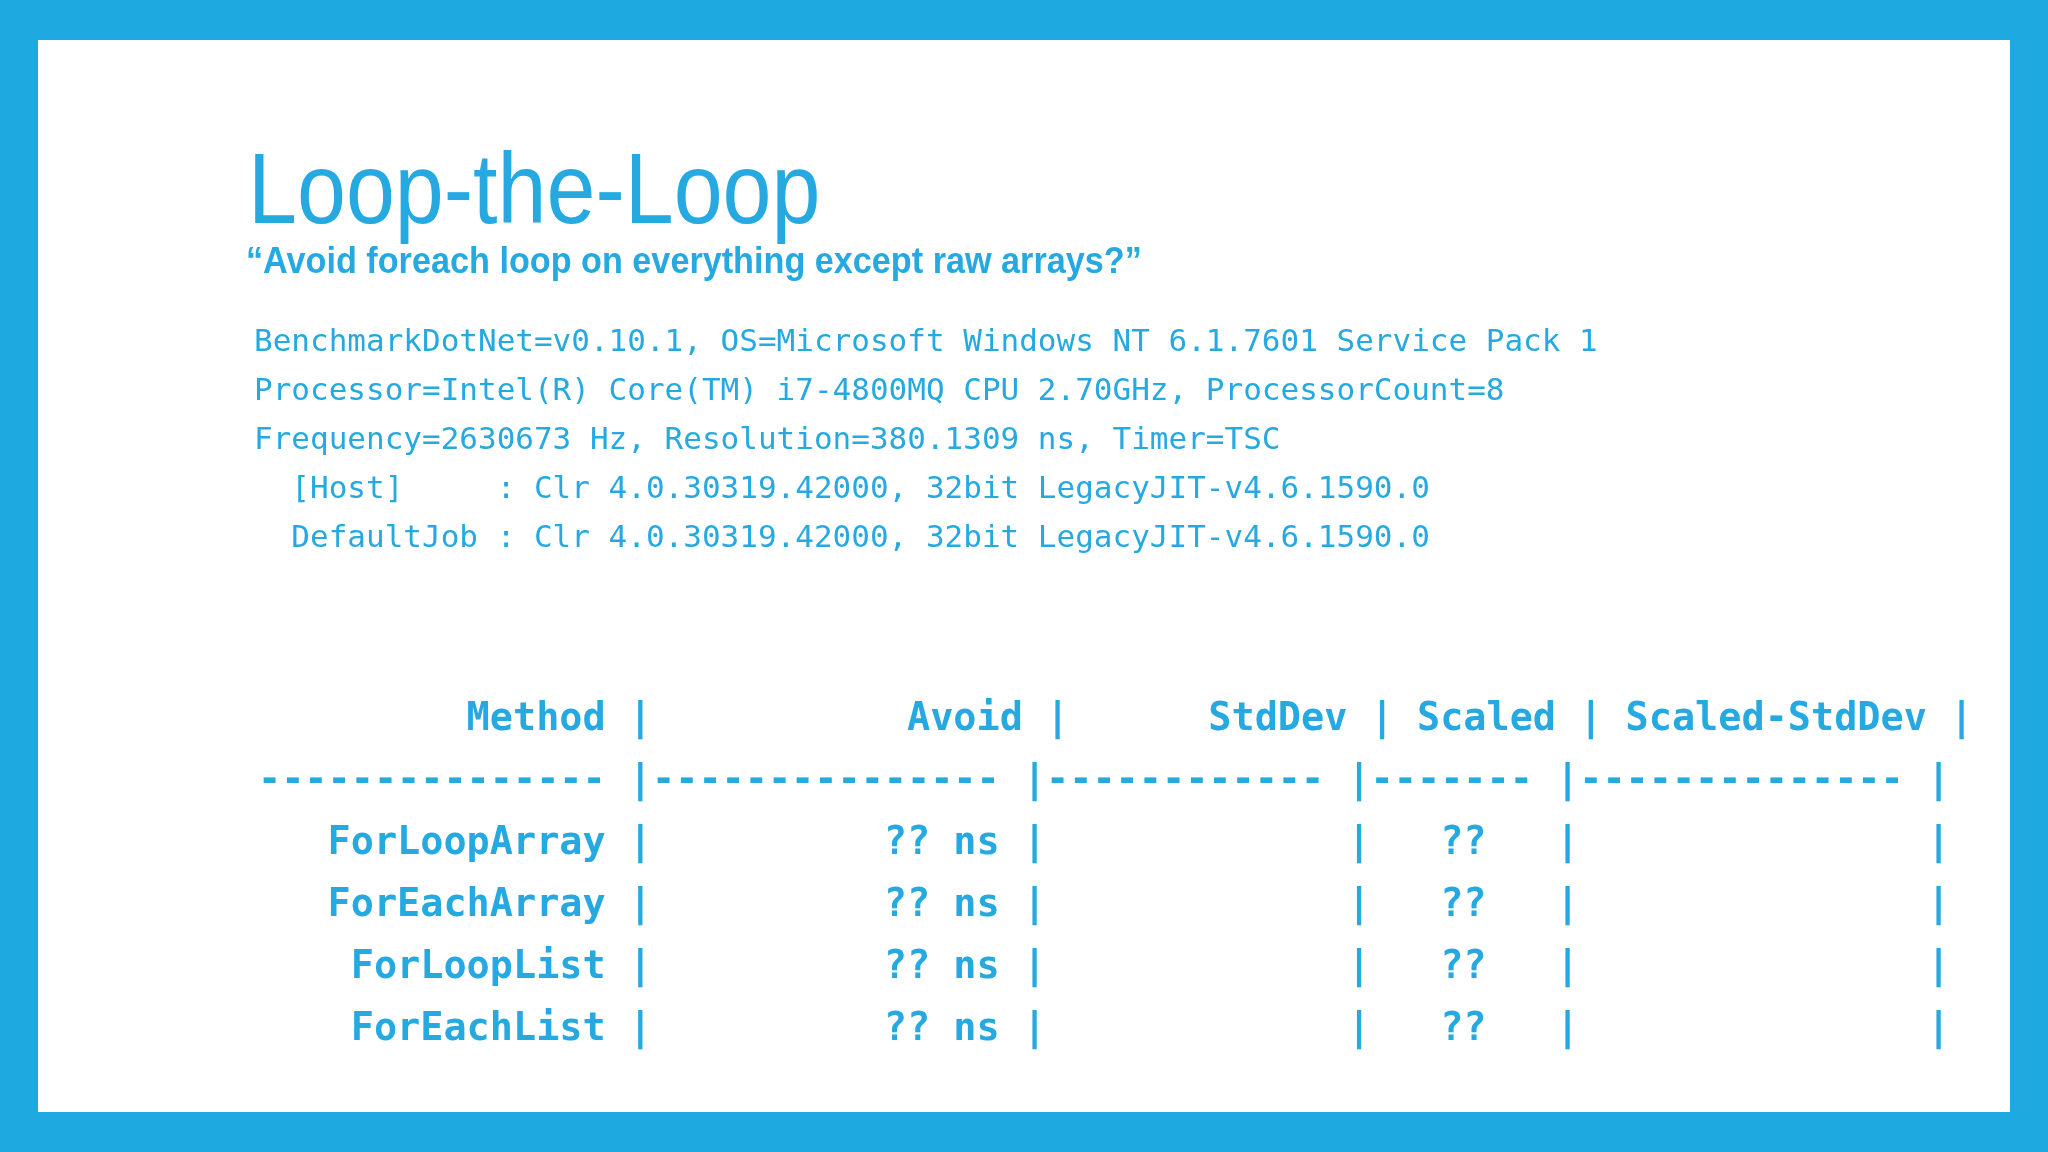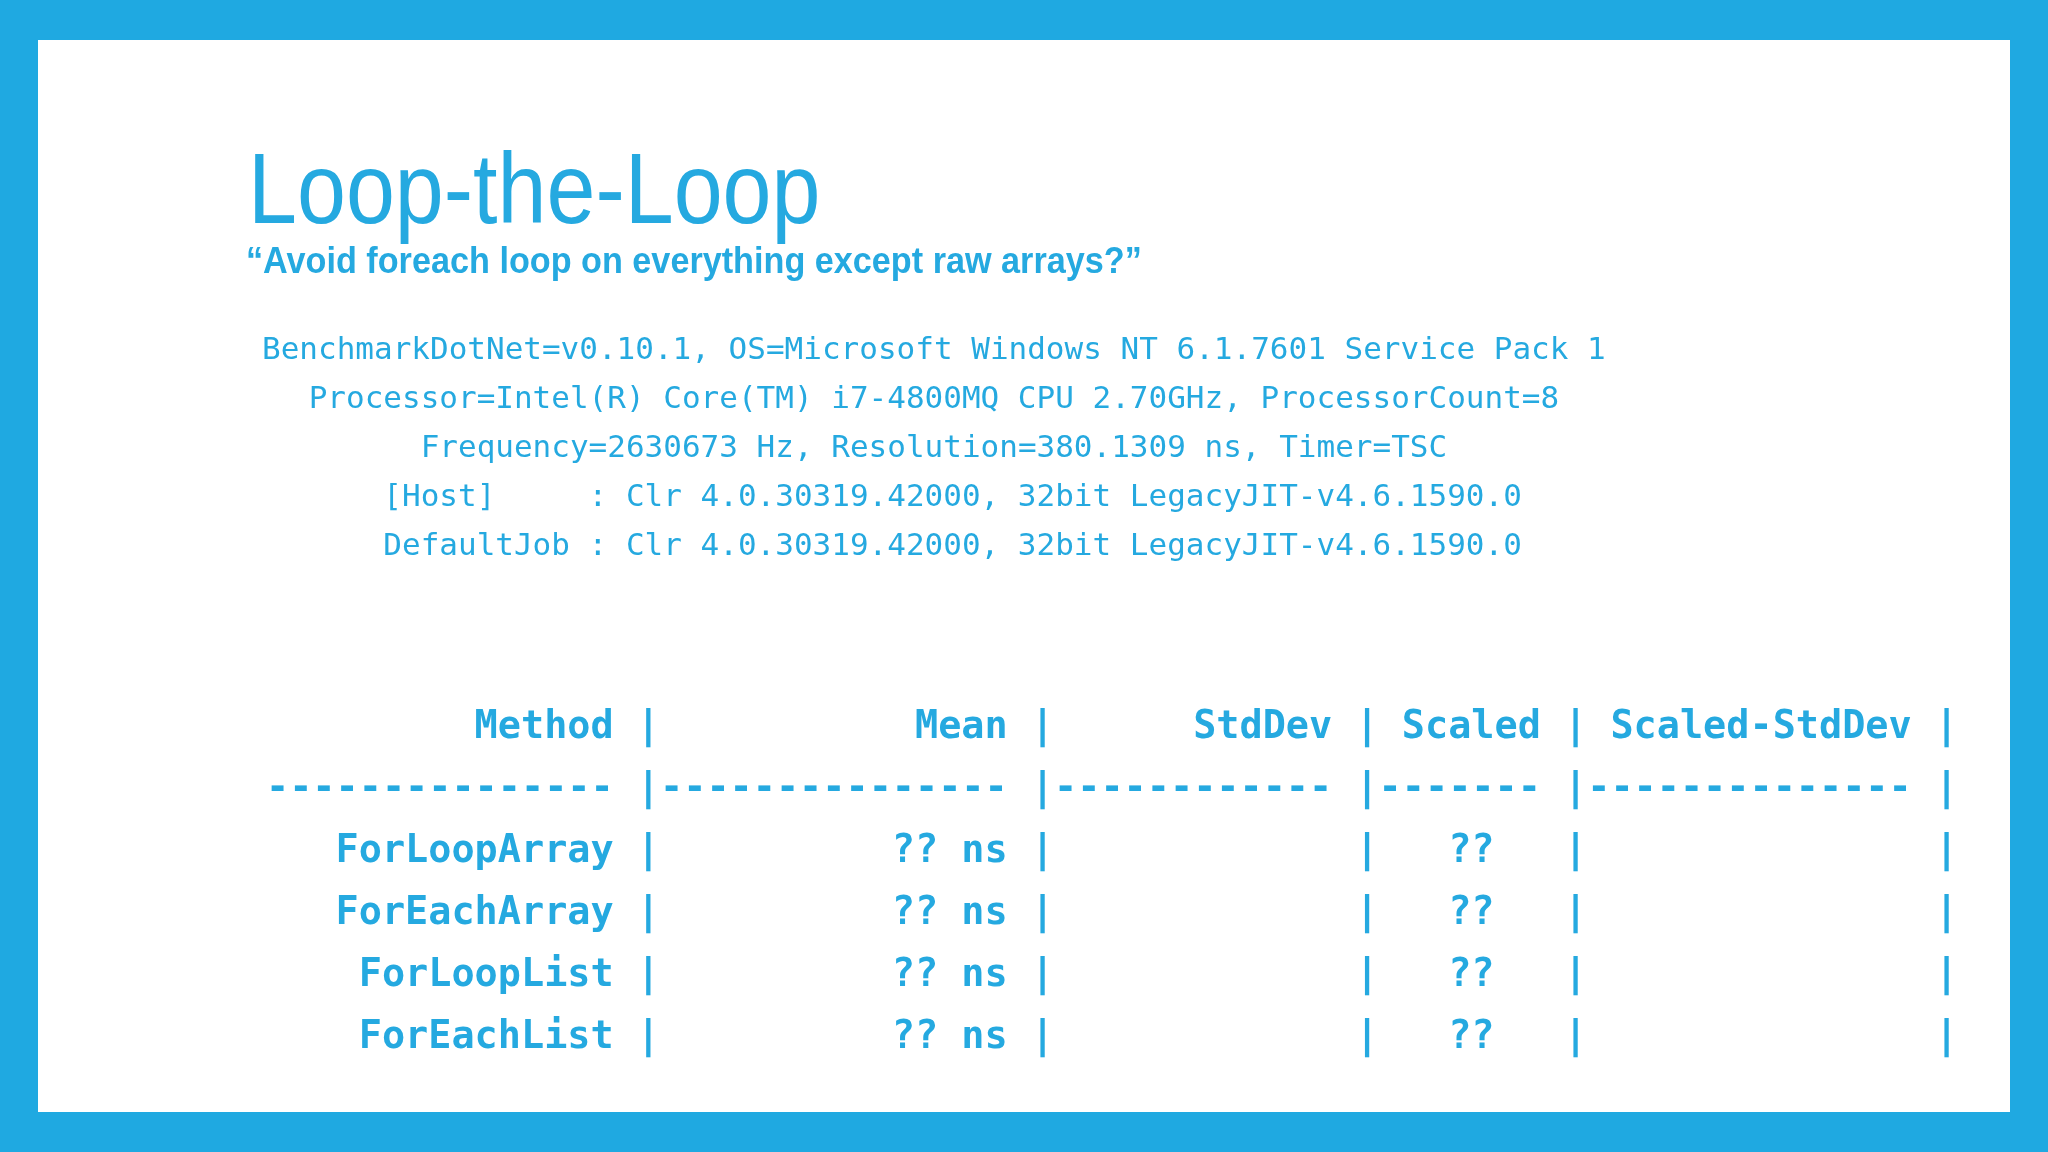--- a/index.html
+++ b/index.html
@@ -45,25 +45,24 @@
     margin: 0;
     font-size: 36px;
     line-height: 1.15;
     font-weight: 700;
     color: var(--accent);
     transform: scaleX(0.95);
     transform-origin: left top;
     white-space: nowrap;
   }
   pre {
-    margin: 8px;
+    margin: 0;
     position: absolute;
     color: var(--accent);
     white-space: pre;
-    text-align: center;
   }
   .env-block {
     left: 216px;
     top: 276px;
     font-family: "DejaVu Sans Mono", monospace;
     font-size: 31px;
     line-height: 49px;
     font-weight: 400;
   }
   .table-block {
@@ -80,20 +79,20 @@
 
 <div class="frame">
   <div class="card">
     <h1 class="title">Loop-the-Loop</h1>
     <h2 class="subtitle">“Avoid foreach loop on everything except raw arrays?”</h2>
     <pre class="env-block">BenchmarkDotNet=v0.10.1, OS=Microsoft Windows NT 6.1.7601 Service Pack 1
 Processor=Intel(R) Core(TM) i7-4800MQ CPU 2.70GHz, ProcessorCount=8
 Frequency=2630673 Hz, Resolution=380.1309 ns, Timer=TSC
   [Host]     : Clr 4.0.30319.42000, 32bit LegacyJIT-v4.6.1590.0
   DefaultJob : Clr 4.0.30319.42000, 32bit LegacyJIT-v4.6.1590.0</pre>
-    <pre class="table-block">         Method |           Mean |      StdDev | Scaled | Scaled-StdDev |
+    <pre class="table-block">         Method |           Avoid |      StdDev | Scaled | Scaled-StdDev |
 --------------- |--------------- |------------ |------- |-------------- |
    ForLoopArray |          ?? ns |             |   ??   |               |
    ForEachArray |          ?? ns |             |   ??   |               |
     ForLoopList |          ?? ns |             |   ??   |               |
     ForEachList |          ?? ns |             |   ??   |               |</pre>
   </div>
 </div>
 
 </body></html>

